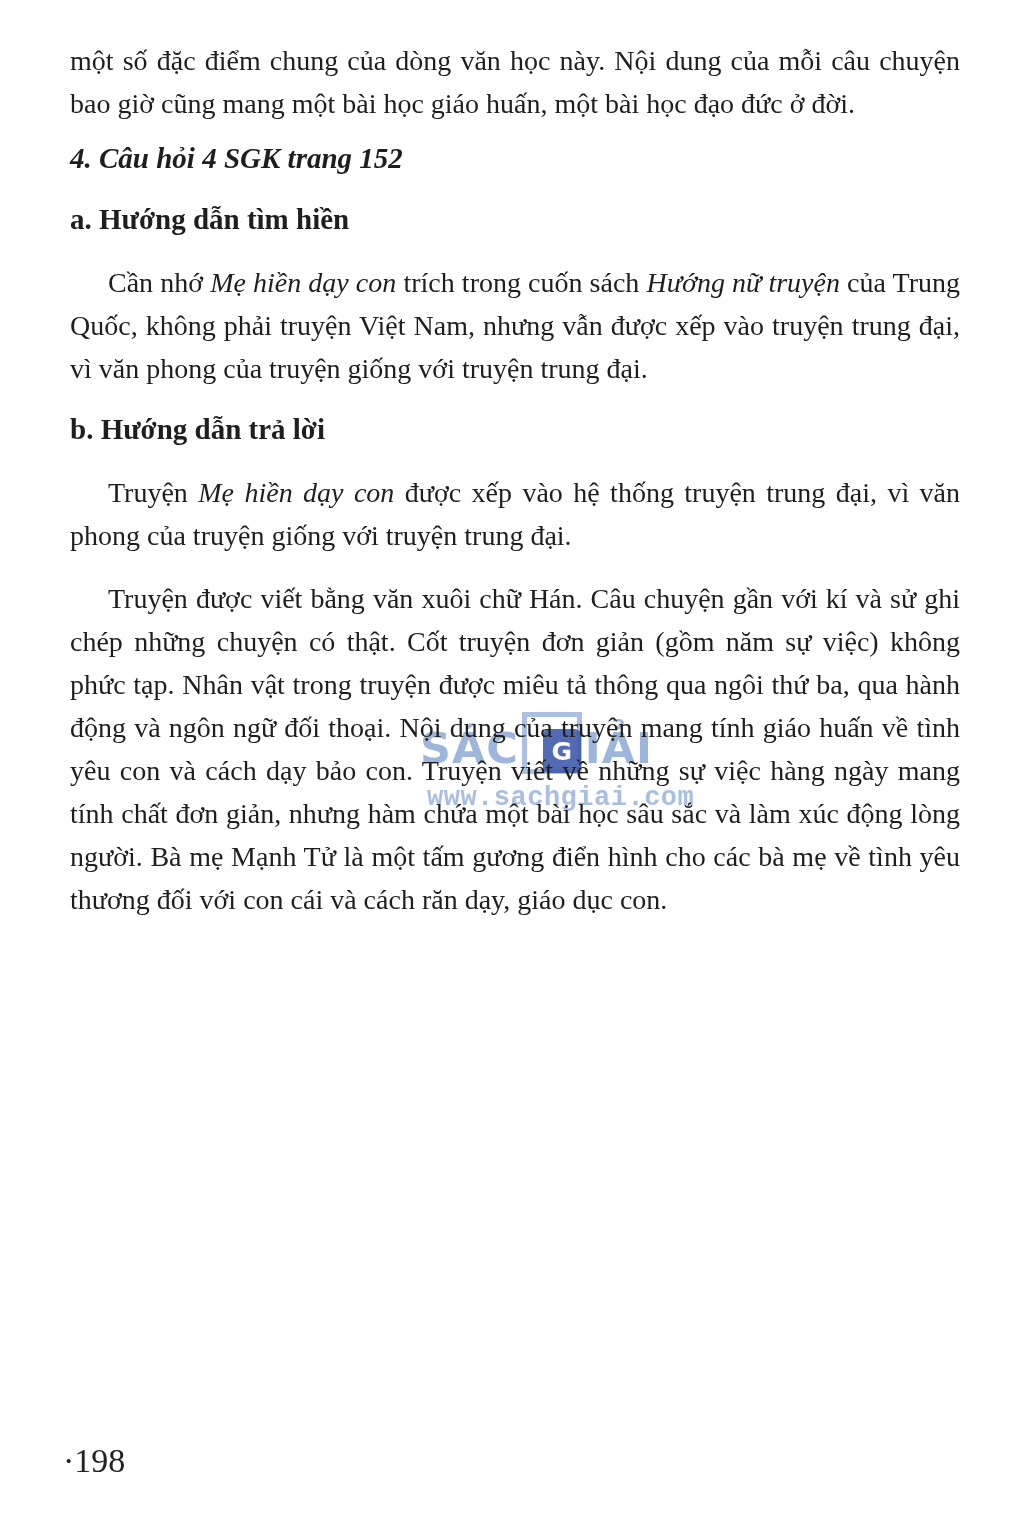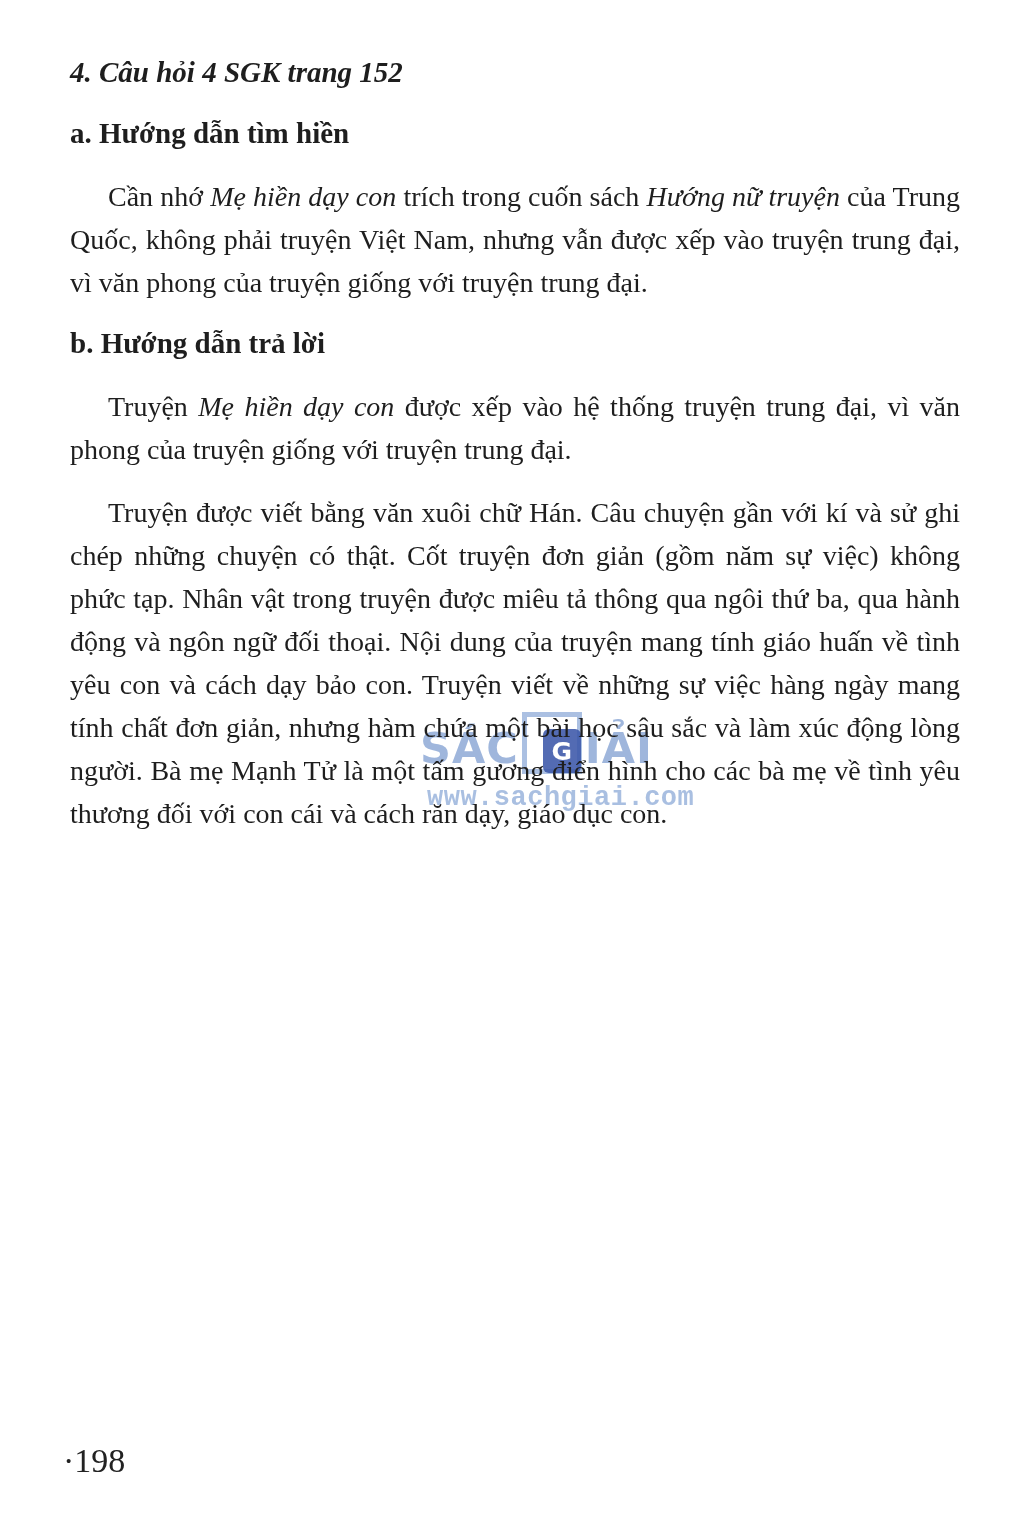--- a/index.html
+++ b/index.html
@@ -112,20 +112,21 @@
       <span class="wm-logo">
         <span class="wm-logo-inner">G</span>
       </span>
       <span class="wm-txt">IẢI</span>
     </div>
     <div class="wm-url">www.sachgiai.com</div>
   </div>
 
   <div class="content">
 
+    <p class="body no-indent"><span>một số đặc điểm chung của dòng văn học này. Nội dung của mỗi câu chuyện bao giờ cũng mang một bài học giáo huấn, một bài học đạo đức ở đời.</span></p>
 
     <h3 class="h-num">4. Câu hỏi 4 SGK trang 152</h3>
 
     <h4 class="h-sub">a. Hướng dẫn tìm hiền</h4>
 
 
     <p class="body"><span>Cần nhớ </span><em>Mẹ hiền dạy con</em><span> trích trong cuốn sách </span><em>Hướng nữ truyện</em><span> của Trung Quốc, không phải truyện Việt Nam, nhưng vẫn được xếp vào truyện trung đại, vì văn phong của truyện giống với truyện trung đại.</span></p>
 
     <h4 class="h-sub">b. Hướng dẫn trả lời</h4>
 

